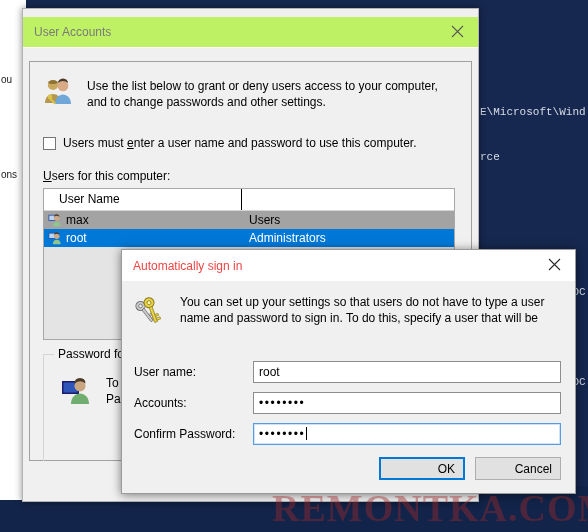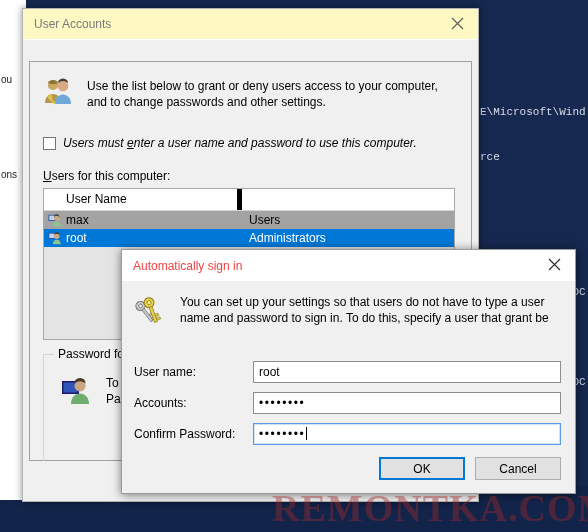--- a/index.html
+++ b/index.html
@@ -56,23 +56,24 @@
     left: 22px;
     top: 8px;
     width: 455px;
     height: 492px;
     background: #f0f0f0;
     border: 1px solid #b4b4b4;
     box-shadow: 0 0 7px rgba(0,0,0,0.45);
   }
   #ua-titlebar {
     height: 30px;
-    background: #fef9c3;
+    background: #bef264;
     border-bottom: 1px solid #ffffff;
     position: relative;
+    margin-top: 8px;
   }
   #ua-title {
     position: absolute;
     left: 11px;
     top: 8px;
     font-size: 12px;
     color: #7a7a7a;
   }
   .win-close {
     position: absolute;
@@ -144,21 +145,20 @@
   }
 
   .ua-checkrow {
     position: absolute;
     left: 13px;
     top: 74px;
     display: flex;
     align-items: center;
     gap: 7px;
     font-size: 12px;
-    font-style: italic;
   }
   .checkbox {
     width: 13px;
     height: 13px;
     border: 1px solid #767676;
     background: #fff;
     box-sizing: border-box;
     display: inline-block;
   }
 
@@ -183,23 +183,23 @@
   }
   #user-list-header {
     display: flex;
     height: 21px;
     background: #ffffff;
     border-bottom: 1px solid #d4d4d4;
     font-size: 12px;
   }
   #user-list-header .hcell {
     line-height: 20px;
-    padding-left: 22px;
-    box-sizing: border-box;
-    border-right: 5px solid #000000;
+    padding-left: 15px;
+    box-sizing: border-box;
+    border-right: 1px solid #000000;
   }
   .col-name { width: 198px; }
   .col-group { width: 200px; }
   #user-list-body { background: #e4e4e4; height: 129px; }
   .list-row {
     display: flex;
     height: 18px;
     align-items: center;
     font-size: 12px;
     background: #a3a3a3;
@@ -245,20 +245,21 @@
     height: 23px;
     min-width: 75px;
     background: #e1e1e1;
     border: 1px solid #adadad;
     font-size: 12px;
     font-family: "Liberation Sans", sans-serif;
     color: #000;
     box-sizing: border-box;
     padding: 0 8px;
     cursor: default;
+    text-align: right;
   }
   .btn.default {
     border: 2px solid #0078d7;
     background: #e1e1e1;
   }
   #ua-footer .btn-row {
     position: absolute;
     right: 10px;
     top: 8px;
     display: flex;
@@ -521,21 +522,21 @@
         <g transform="rotate(-20 18 14)">
           <circle cx="17" cy="8" r="5" fill="#e8d34a" stroke="#8a7a16" stroke-width="1"></circle>
           <circle cx="17" cy="8" r="2" fill="#fdf4b0" stroke="#8a7a16" stroke-width="0.8"></circle>
           <rect x="15.5" y="12.5" width="3" height="16" fill="#e8d34a" stroke="#8a7a16" stroke-width="0.7"></rect>
           <rect x="18.5" y="21" width="3.2" height="2.2" fill="#e8d34a" stroke="#8a7a16" stroke-width="0.6"></rect>
           <rect x="18.5" y="25" width="4" height="2.2" fill="#e8d34a" stroke="#8a7a16" stroke-width="0.6"></rect>
         </g>
       </svg>
       <div class="al-intro-text">
         <div>You can set up your settings so that users do not have to type a user</div>
-        <div>name and password to sign in. To do this, specify a user that grant be</div>
+        <div>name and password to sign in. To do this, specify a user that will be</div>
       </div>
     </div>
 
     <div class="al-field" id="al-user-row">
       <div class="flabel">User name:</div>
       <div class="finput">root</div>
     </div>
 
     <div class="al-field" id="al-pass-row">
       <div class="flabel">Accounts:</div>

